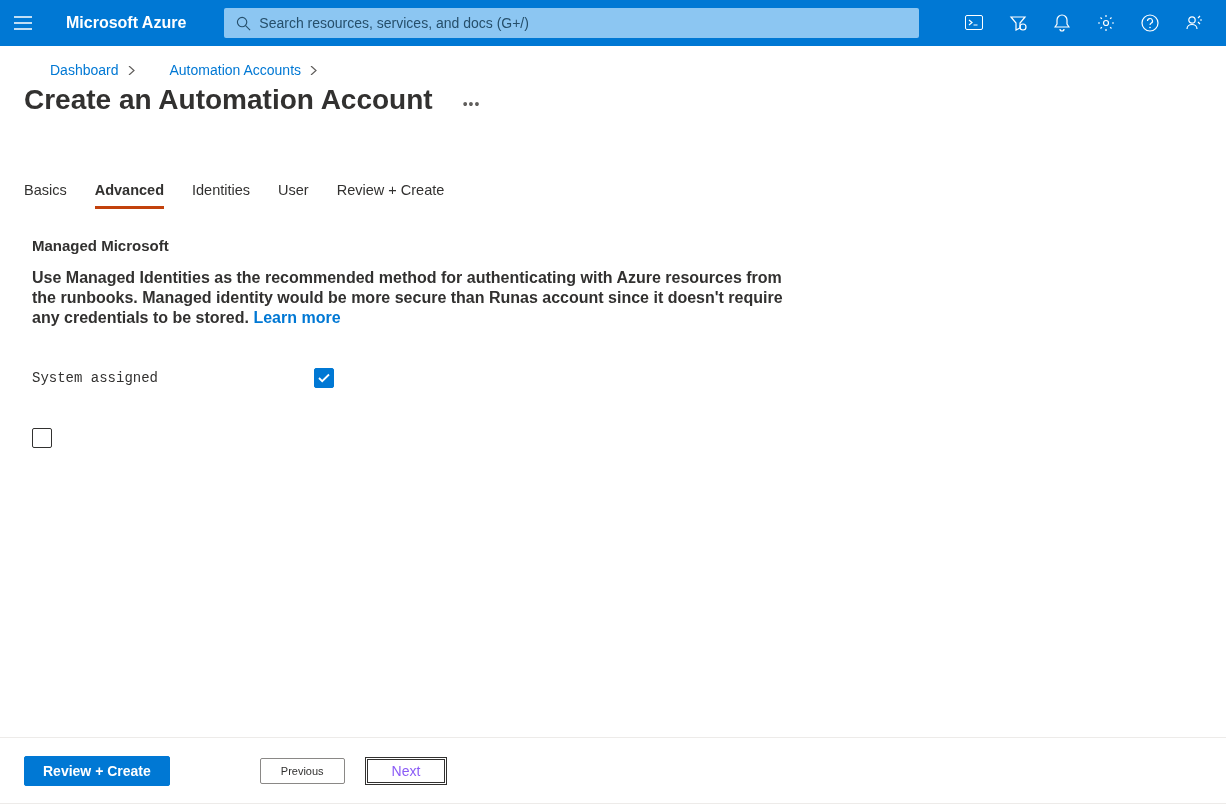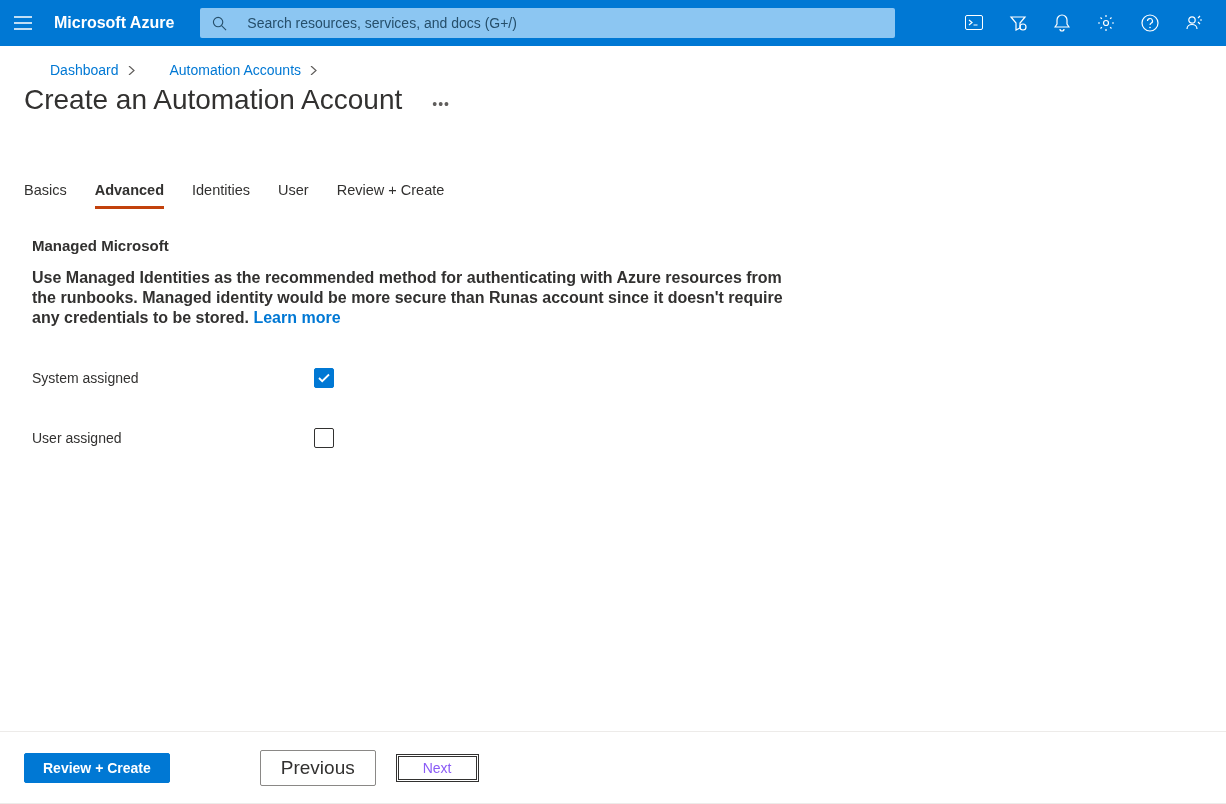--- a/index.html
+++ b/index.html
@@ -1,62 +1,62 @@
 <!DOCTYPE html>
 <html><head>
   <meta charset="utf-8">
   <style>
     * { box-sizing: border-box; margin: 0; padding: 0; }
     body { font-family: "Segoe UI", Tahoma, sans-serif; background: #ffffff; color: #323130; width: 1226px; height: 804px; overflow: hidden; position: relative; }
     
     
-    .topbar { height: 46px; background: #0078d4; display: flex; align-items: center; padding: 0 10px 0 0; }
+    .topbar { height: 46px; background: #0078d4; display: flex; align-items: center; padding: 0 10px 0 0; gap: 12px; }
     .hamburger { width: 46px; height: 46px; display: flex; align-items: center; justify-content: center; color: #fff; cursor: pointer; }
     .brand { color: #fff; font-weight: 600; font-size: 16px; padding: 0 18px 0 8px; white-space: nowrap; }
     .searchbox { flex: 1; max-width: 695px; height: 30px; background: #8cc6f2; border-radius: 2px; display: flex; align-items: center; padding: 0 12px; margin: 0 8px; }
     .searchbox svg { flex-shrink: 0; }
-    .searchbox input { background: transparent; border: none; outline: none; color: #0f172a; font-size: 14px; margin-left: 20px; width: 100%; }
+    .searchbox input { background: transparent; border: none; outline: none; color: #0f172a; font-size: 14px; margin-left: 8px; width: 100%; }
     .searchbox input::placeholder { color: #264f6b; }
     .topicons { margin-left: auto; display: flex; }
     .topicon { width: 44px; height: 46px; display: flex; align-items: center; justify-content: center; color: #fff; cursor: pointer; }
     
     
     .breadcrumb { display: flex; align-items: center; padding: 16px 24px 4px; font-size: 14px; }
     .breadcrumb a { color: #0078d4; text-decoration: none; margin-left: 26px; }
     .breadcrumb .chev { color: #605e5c; margin: 0 8px; }
     
     
     .page-title-row { display: flex; align-items: center; padding: 2px 24px 0; }
-    .page-title { font-size: 28px; font-weight: 400; color: #323130; }
+    .page-title { font-size: 28px; font-weight: 700; color: #323130; }
     .more-dots { margin-left: 30px; color: #605e5c; cursor: pointer; font-size: 14px; letter-spacing: 1px; position: relative; top: 4px;}
     
     
     .tabs { display: flex; padding: 0 24px; margin-top: 58px; border-bottom: none; }
     .tab { padding: 8px 0; margin-right: 28px; font-size: 14.5px; color: #323130; cursor: pointer; border-bottom: 3px solid transparent; }
     .tab.active { font-weight: 600; border-bottom: 3px solid #c2410c; }
     
     
     .section { padding: 28px 24px 0 32px; max-width: 820px; }
     .section-heading { font-weight: 700; font-size: 15px; margin-bottom: 14px; }
     .section-desc { font-size: 16px; color: #323130; line-height: 20px; font-weight: bold; }
     .link { color: #0078d4; text-decoration: none; cursor: pointer; }
     
     
     .form-row { display: flex; align-items: center; margin-top: 40px; }
-    .form-label { width: 282px; font-size: 14px; color: #323130; }
+    .form-label { width: 282px; font-size: 14px; color: #323130; font-family: Liberation Mono, monospace; }
     .checkbox { width: 20px; height: 20px; border: 1px solid #323130; border-radius: 2px; display: flex; align-items: center; justify-content: center; cursor: pointer; }
     .checkbox.checked { background: #0078d4; border-color: #0078d4; }
     .checkbox.checked svg { display: block; }
     .checkbox svg { display: none; }
     
     
     .footer { position: absolute; bottom: 0; left: 0; right: 0; border-top: 1px solid #edebe9; padding: 18px 24px; display: flex; align-items: center; background: #fff; }
     .footer-border-bottom { position: absolute; bottom: 0; left: 0; right: 0; height: 1px; background: #edebe9; }
     .btn-primary { background: #0078d4; color: #fff; border: 1px solid #0078d4; padding: 6px 18px; font-size: 14px; font-weight: 600; cursor: pointer; border-radius: 2px; }
-    .btn-secondary { background: #fff; color: #323130; border: 1px solid #8a8886; padding: 6px 20px; font-size: 19px; cursor: pointer; border-radius: 2px; }
+    .btn-secondary { background: #fff; color: #323130; border: 1px solid #8a8886; padding: 6px 20px; font-size: 11px; cursor: pointer; border-radius: 2px; }
     .btn-outlined { background: #fff; color: #8b5cf6; border: 1px solid #323130; padding: 5px 26px; font-size: 14px; cursor: pointer; outline: 1px solid #323130; outline-offset: -3px; }
     .footer .spacer { width: 90px; }
     .footer .gap { width: 20px; }
   </style>
 </head>
 <body>
 
 <div class="topbar">
   <div class="hamburger">
     <svg width="18" height="14" viewBox="0 0 18 14">
@@ -149,21 +149,20 @@
   <div class="form-row">
     <div class="form-label">System assigned</div>
     <div class="checkbox checked">
       <svg width="14" height="14" viewBox="0 0 14 14">
           <path d="M2 7l3.2 3.2L12 3.5" stroke="#fff" stroke-width="1.8" fill="none"></path>
         </svg>
     </div>
   </div>
 
   <div class="form-row">
-    <div class="form-label">User assigned</div>
     <div class="checkbox">
       
     </div>
   </div>
 </div>
 
 <div class="footer">
   <button class="btn-primary">Review + Create</button>
   <div class="spacer"></div>
   <button class="btn-secondary">Previous</button>

